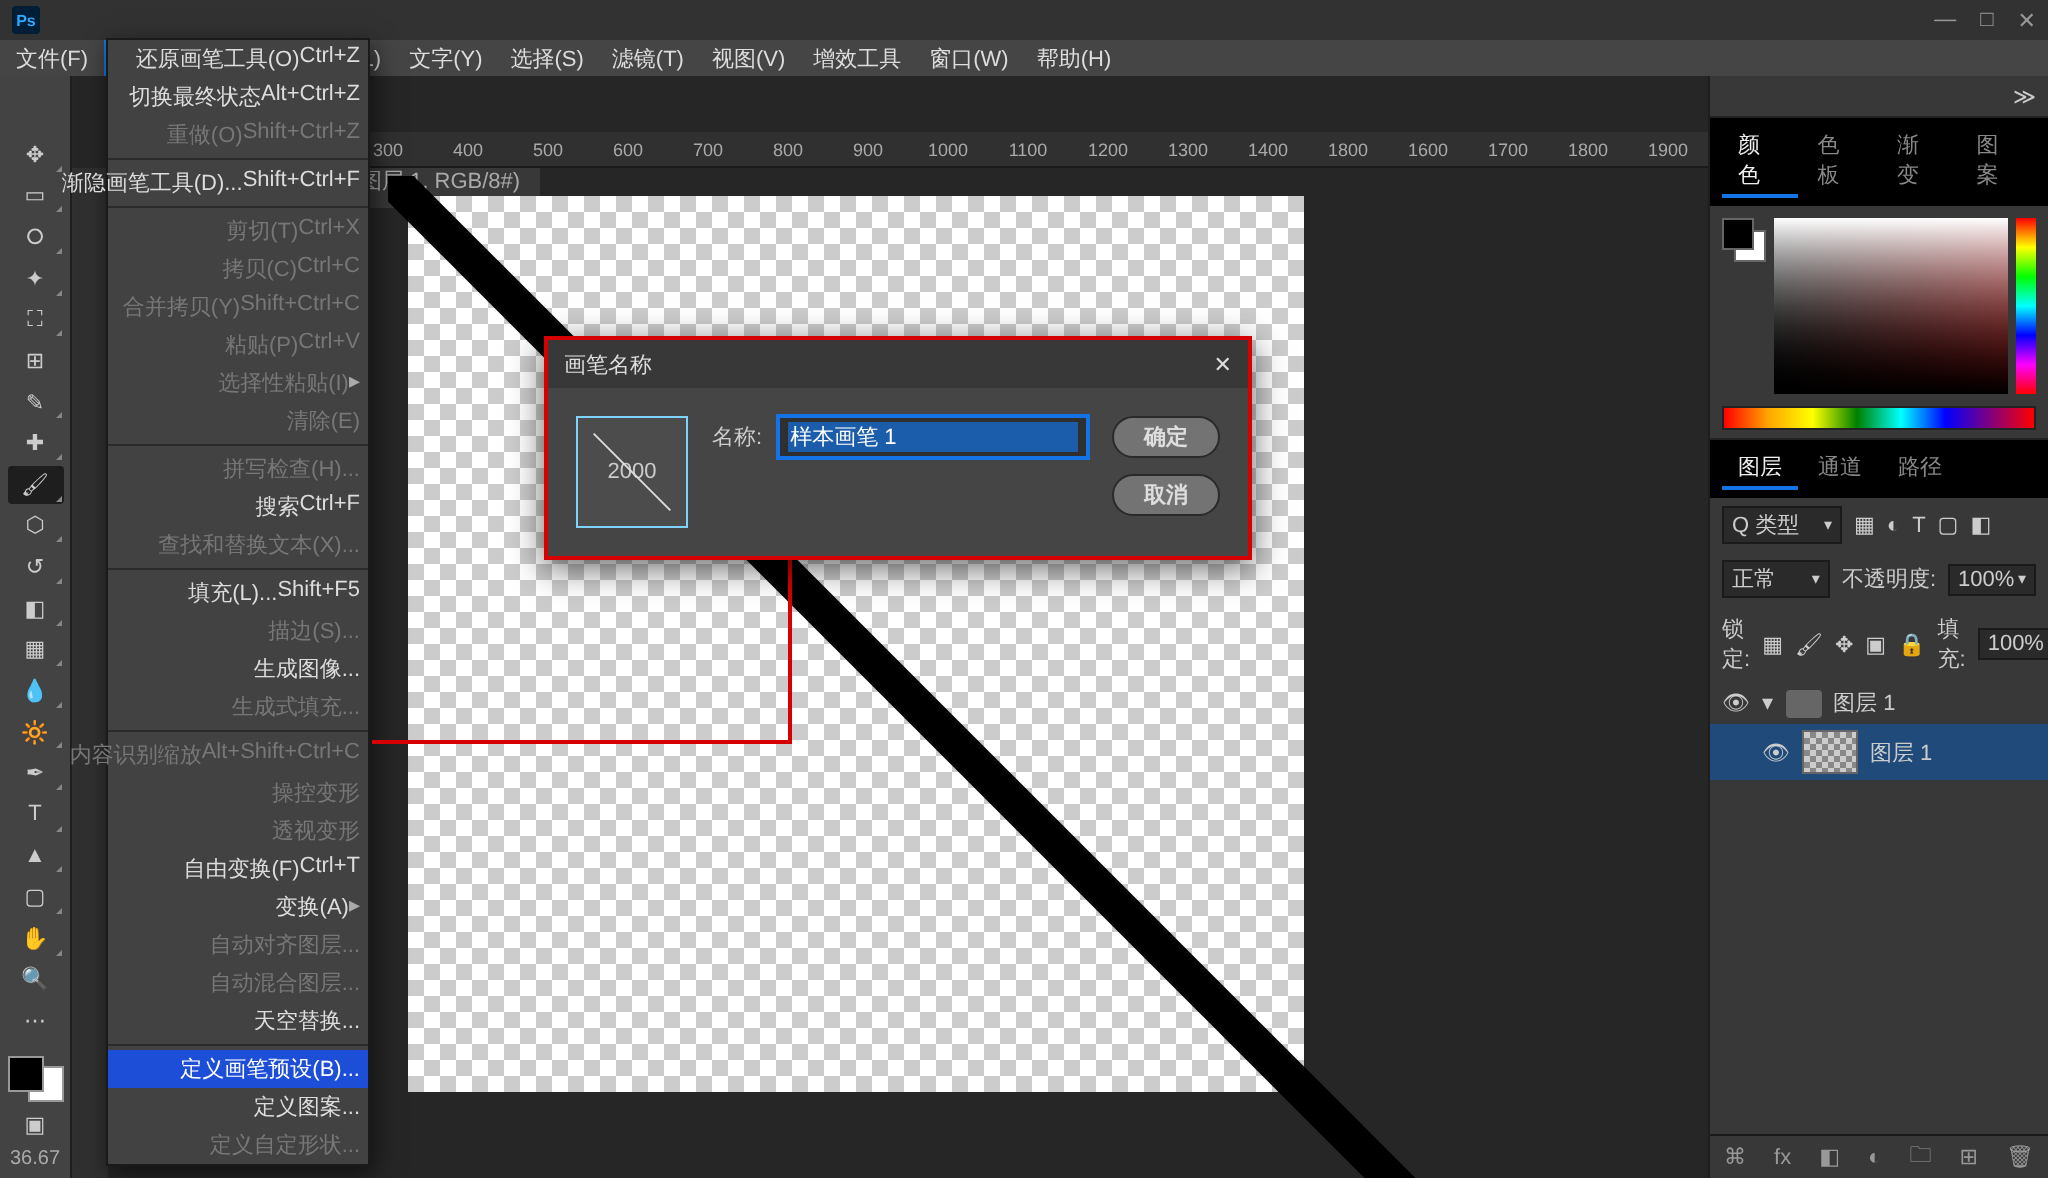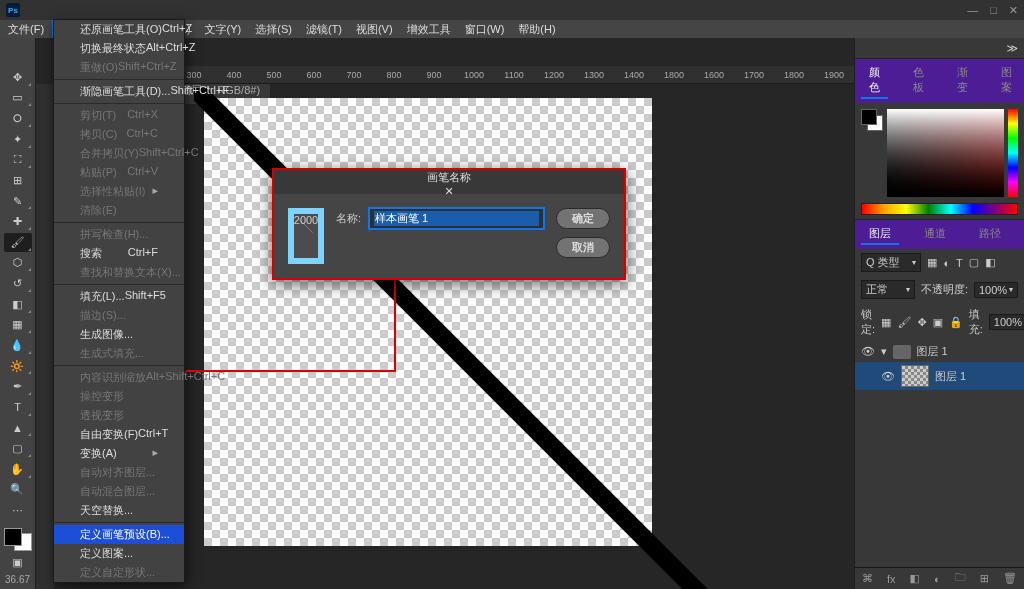--- a/index.html
+++ b/index.html
@@ -45,21 +45,21 @@
   background-image: linear-gradient(45deg,#ccc 25%,transparent 25%),linear-gradient(-45deg,#ccc 25%,transparent 25%),linear-gradient(45deg,transparent 75%,#ccc 75%),linear-gradient(-45deg,transparent 75%,#ccc 75%);
   background-size: 16px 16px; background-position: 0 0,0 8px,8px -8px,-8px 0; background-color: #fff;
 }
 .canvas .stroke-line { position: absolute; top: -10px; left: -10px; width: 700px; height: 700px; }
 .canvas .stroke-line svg { width: 100%; height: 100%; }
 
 .rightcol { width: 170px; background: #383838; border-left: 1px solid #1e1e1e; display: flex; flex-direction: column; }
 .rightcol .mini-bar { height: 20px; display: flex; align-items: center; padding: 0 6px; gap: 4px; }
 
 .panel { border-top: 1px solid #222; display: flex; flex-direction: column; }
-.panel .tabs { display: flex; gap: 17px; padding: 4px 6px; background: #4c1d95; }
+.panel .tabs { display: flex; gap: 2px; padding: 4px 6px; background: #000000; }
 .panel .tabs .tab { padding: 2px 8px; color: #888; cursor: pointer; border-bottom: 2px solid transparent; }
 .panel .tabs .tab.active { color: #eee; border-bottom-color: #1473e6; }
 .color-body { height: 100px; display: flex; padding: 6px; gap: 4px; }
 .mini-swatch { width: 22px; height: 22px; position: relative; }
 .mini-swatch .a { position: absolute; width: 16px; height: 16px; top:0; left:0; background:#000; border:1px solid #666; }
 .mini-swatch .b { position: absolute; width: 16px; height: 16px; bottom:0; right:0; background:#fff; border:1px solid #666; }
 .color-field { flex: 1; background: linear-gradient(to bottom, rgba(255,255,255,1), rgba(255,255,255,0)), linear-gradient(to right, #000, #ff0000); position: relative; }
 .color-field::after { content:''; position:absolute; inset:0; background: linear-gradient(to top, #000, transparent); }
 .hue-strip { width: 10px; background: linear-gradient(to bottom, red, yellow, lime, cyan, blue, magenta, red); }
 .rgb-strip { height: 12px; margin: 0 6px 4px; background: linear-gradient(to right, red, orange, yellow, green, cyan, blue, purple, red); border: 1px solid #222;}
@@ -69,31 +69,31 @@
 .sel { flex: 0 0 60px; background:#2a2a2a; border:1px solid #1a1a1a; padding:1px 4px; color:#ccc; display:flex; justify-content:space-between; align-items:center;}
 .layer-row { display: flex; align-items: center; gap: 6px; padding: 3px 6px; }
 .layer-row.selected { background: #1f4a7a; }
 .eye { width: 14px; height: 14px; display: flex; align-items: center; justify-content: center; color: #ccc; }
 .thumb-box { width: 28px; height: 22px; border: 1px solid #666; background-image: linear-gradient(45deg,#888 25%,transparent 25%),linear-gradient(-45deg,#888 25%,transparent 25%),linear-gradient(45deg,transparent 75%,#888 75%),linear-gradient(-45deg,transparent 75%,#888 75%); background-size: 6px 6px; background-position: 0 0,0 3px,3px -3px,-3px 0; background-color:#ccc;}
 .group-arrow { color: #ccc; }
 .folder-icon { width: 18px; height: 14px; background: #666; border-radius: 2px; }
 .layer-toolbar { margin-top: auto; height: 22px; border-top: 1px solid #1a1a1a; display: flex; align-items: center; justify-content: space-around; color: #999; }
 
 .dropdown { position: absolute; top: 19px; left: 53px; width: 132px; background: #424242; border: 1px solid #1a1a1a; box-shadow: 2px 4px 12px rgba(0,0,0,0.6); z-index: 100; }
-.dropdown .row { display: flex; justify-content: space-between; padding: 2px 26px; color: #ddd; cursor: pointer; white-space: nowrap; font-size: 10.5px;}
+.dropdown .row { display: flex; justify-content: flex-end; padding: 2px 4px; color: #ddd; cursor: pointer; white-space: nowrap; font-size: 10.5px;}
 .dropdown .row.disabled { color: #777; }
 .dropdown .row.highlighted { background: #1d4ed8; color: #fff; }
 .dropdown .sep { height: 1px; background: #2a2a2a; margin: 2px 0; }
 .dropdown .chev { color: #aaa; }
 
 .dialog-wrap { position: absolute; top: 168px; left: 272px; width: 354px; z-index: 120; border: 2px solid #d60000; box-shadow: 0 4px 16px rgba(0,0,0,0.6); }
 .dialog { background: #454545; }
-.dlg-title { height: 24px; background: #383838; display: flex; align-items: center; padding: 0 8px; color: #ddd; justify-content: space-between; flex-direction: column; }
+.dlg-title { height: 24px; background: #383838; display: flex; align-items: center; padding: 0 8px; color: #ddd; justify-content: space-between; }
 .dlg-body { padding: 14px; display: flex; gap: 12px; align-items: flex-start; }
-.brush-preview { width: 36px; height: 56px; background: #4c4c4c; border: 6px solid #7dd3fc; position: relative; display:flex; align-items:flex-start; justify-content:center; color:#ccc; font-size:9px;}
+.brush-preview { width: 56px; height: 56px; background: #4c4c4c; border: 1px solid #7dd3fc; position: relative; display:flex; align-items:center; justify-content:center; color:#ccc; font-size:9px;}
 .brush-preview svg { position:absolute; inset:4px; }
 .dlg-fields { flex:1; display:flex; flex-direction:column; gap:8px; }
 .fieldrow { display:flex; align-items:center; gap:8px; }
 .text-input { flex:1; background: #2f2f2f; border: 1px solid #1473e6; padding: 2px 4px; color: #fff; outline: 1px solid #1473e6; }
 .text-input span.sel { background:#1b5cab; color:#fff; padding:0 1px; border:none;}
 .dlg-btns { display:flex; flex-direction:column; gap:8px; }
 .dbtn { width: 54px; padding: 2px 0; text-align:center; background: #737373; border: 1px solid #2a2a2a; border-radius: 12px; color:#ddd; cursor:pointer;font-weight:bold;}
 .red-ext { position:absolute; border:2px solid #d60000; border-right:none; z-index:119;}
 .red-ext.horz { top: 370px; left: 186px; width: 210px; height: 0; border-top: 2px solid #d60000; border-bottom:none; border-left:none;}
 .red-ext.vert { top: 228px; left: 394px; width: 0; height: 144px; border-left: 2px solid #d60000; border-top:none; border-bottom:none;}

